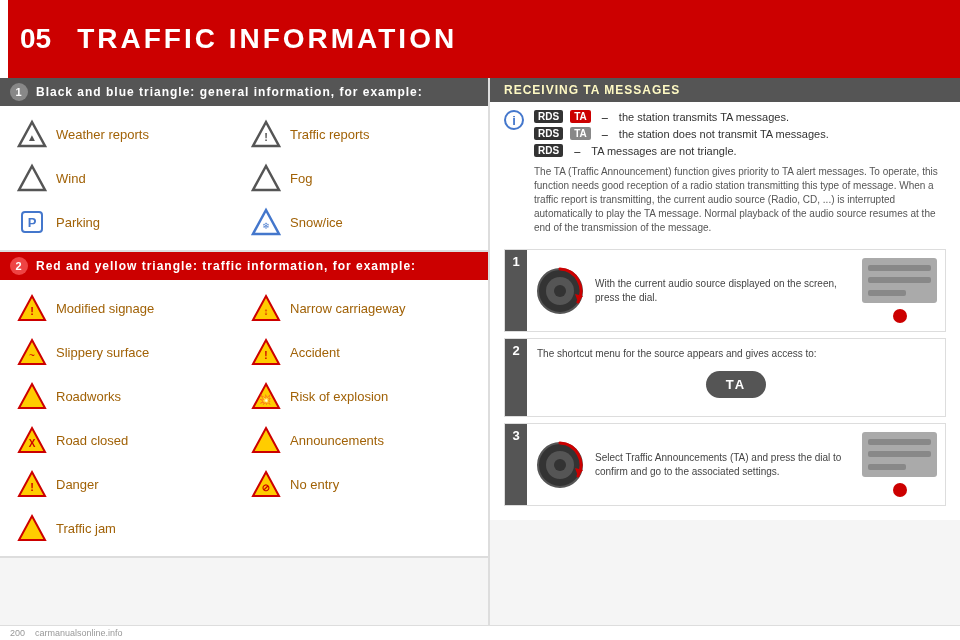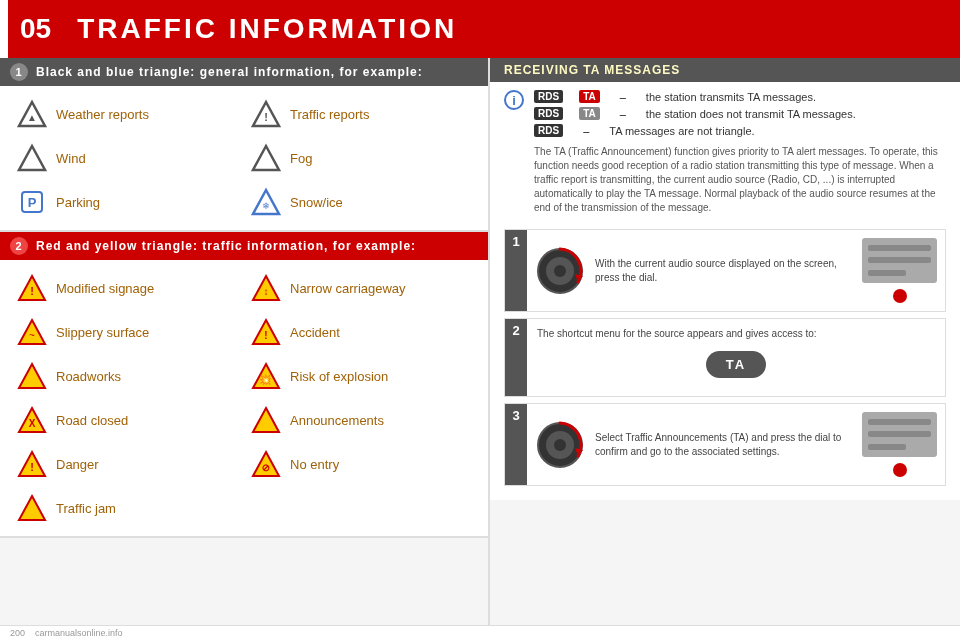--- a/index.html
+++ b/index.html
@@ -8,21 +8,21 @@
       height: 640px;
       font-family: Arial, sans-serif;
       background: #fff;
       overflow: hidden;
       position: relative;
     }
 
     
     .header {
       background: #c00;
-      height: 58px;
+      height: 78px;
       display: flex;
       align-items: center;
       padding-left: 20px;
       position: relative;
     }
     .header::before {
       content: '';
       position: absolute;
       left: 0; top: 0; bottom: 0;
       width: 8px;
@@ -141,21 +141,21 @@
     .right-content {
       background: #fff;
       margin: 0;
       padding: 8px 14px;
     }
 
     
     .rds-row {
       display: flex;
       align-items: center;
-      gap: 16px;
+      gap: 7px;
       margin-bottom: 4px;
       font-size: 11px;
     }
     .badge-rds {
       background: #333;
       color: #fff;
       font-size: 10px;
       font-weight: bold;
       padding: 1px 4px;
       border-radius: 2px;

